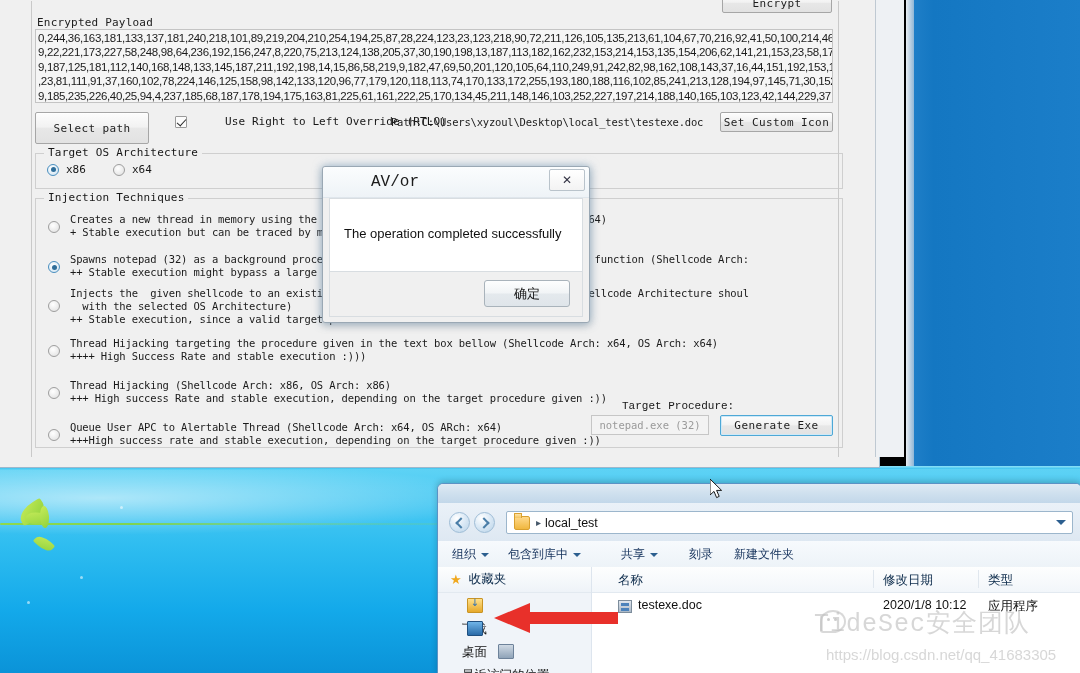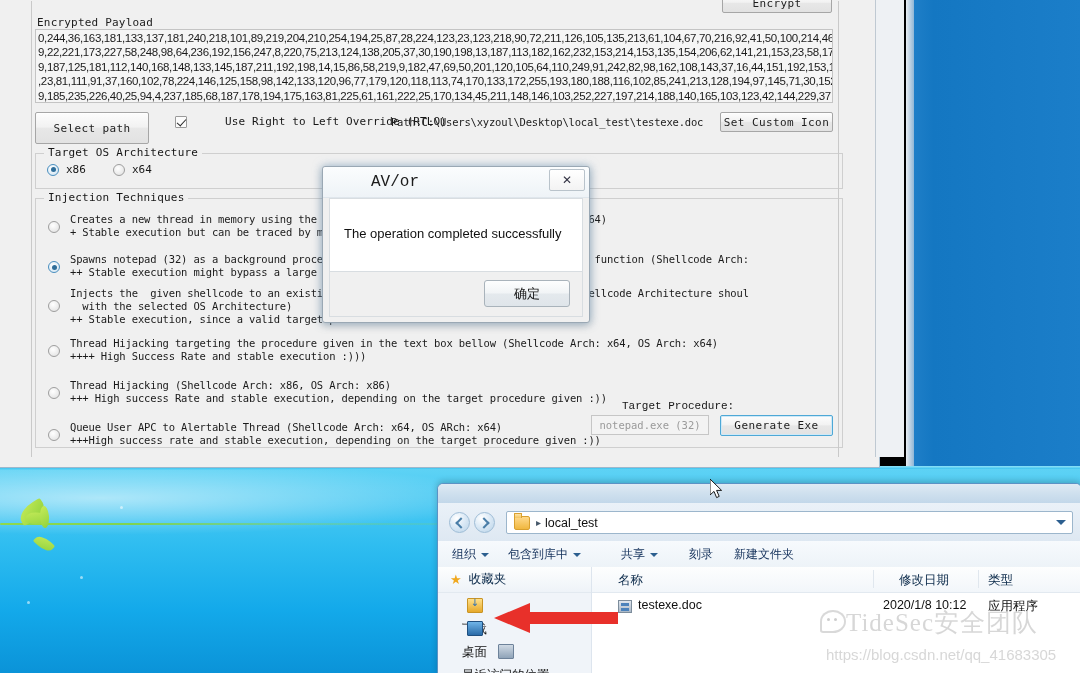--- a/index.html
+++ b/index.html
@@ -370,21 +370,21 @@
     position: absolute; left: 0; top: 0; right: 0; height: 25px;
     background: linear-gradient(180deg,#fdfefe,#f2f6fa);
     border-bottom: 1px solid #e2e9f0;
   }
   .col {
     position: absolute; top: 5px;
     font-family: "Liberation Sans", sans-serif; font-size: 12.5px; color: #0b2a4a;
   }
   .col-divider { position: absolute; top: 3px; width: 1px; height: 18px; background: #e0e7ee; }
   #col-name { left: 26px; }
-  #col-date { left: 291px; margin-left: 16px; }
+  #col-date { left: 291px; }
   #col-type { left: 396px; }
   #div-1 { left: 281px; }
   #div-2 { left: 386px; }
 
   .file-row { position: absolute; left: 0; top: 29px; right: 0; height: 22px; }
   .file-ico {
     position: absolute; left: 26px; top: 4px; width: 14px; height: 13px;
     background: linear-gradient(180deg,#dfe6ee,#aab8c6);
     border: 1px solid #7d8d9c;
     box-sizing: border-box;
@@ -426,22 +426,22 @@
     border: 2px solid rgba(210,210,210,.85);
     background: rgba(255,255,255,.12);
   }
   .wm-logo::before, .wm-logo::after {
     content:""; position:absolute; top:6px; width:3px; height:3px; border-radius:50%;
     background: rgba(200,200,200,.9);
   }
   .wm-logo::before { left: 5px; }
   .wm-logo::after  { left: 12px; }
   .wm-text {
-    position: absolute; left: 846px; top: 606px;
-    font-family: Liberation Serif, serif;
+    position: absolute; left: 814px; top: 606px;
+    font-family: Liberation Mono, monospace;
     font-size: 25px; color: rgba(190,190,190,.62);
     letter-spacing: 1px; white-space: nowrap;
   }
   .wm-url {
     position: absolute; left: 826px; top: 646px;
     font-family: "Liberation Sans", sans-serif;
     font-size: 15px; color: rgba(200,200,200,.72);
     white-space: nowrap;
   }
 

